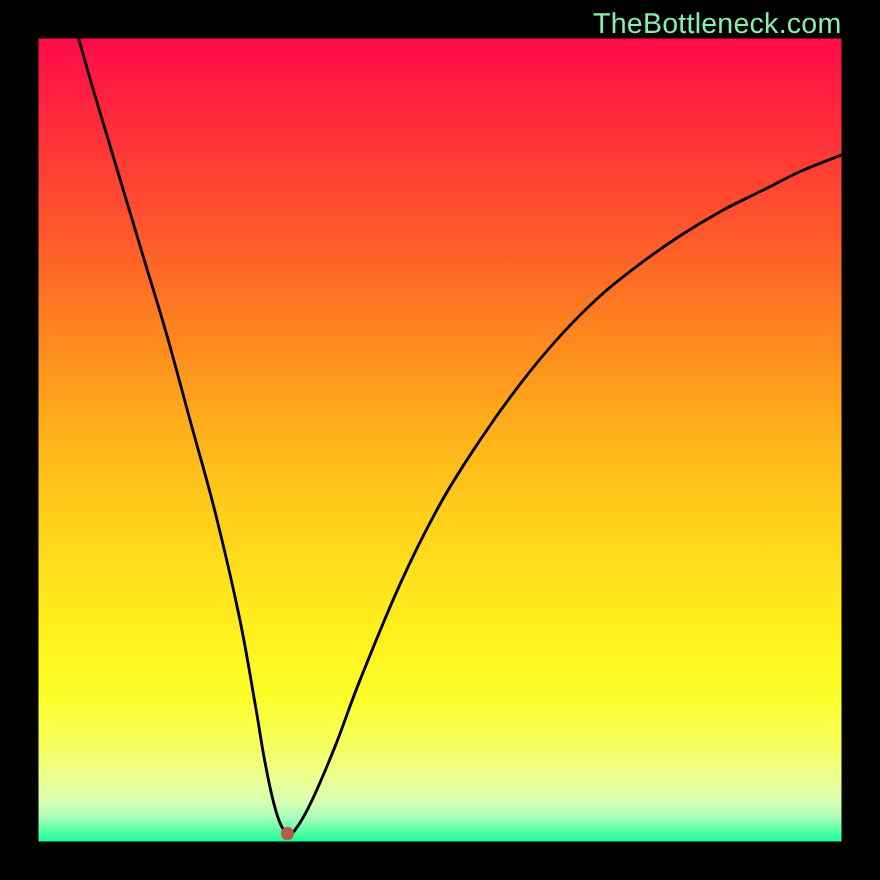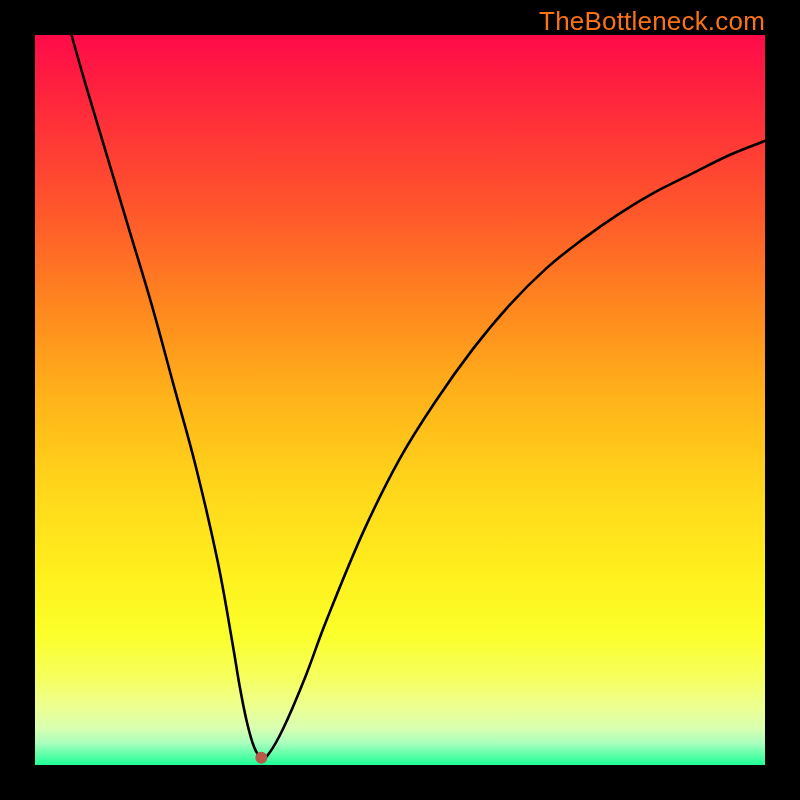--- a/index.html
+++ b/index.html
@@ -46,21 +46,21 @@
     position: absolute;
     left: 0;
     top: 0;
     width: 730px;
     height: 730px;
   }
   .watermark {
     position: absolute;
     right: 35px;
     top: 6px;
-    color: #f97316;
+    color: #86efac;
     font-size: 26px;
     letter-spacing: 0.2px;
   }
 </style>
 </head>
 <body>
 
 <div class="chart-wrap">
   <div class="watermark">TheBottleneck.com</div>
   <div class="plot-area">

